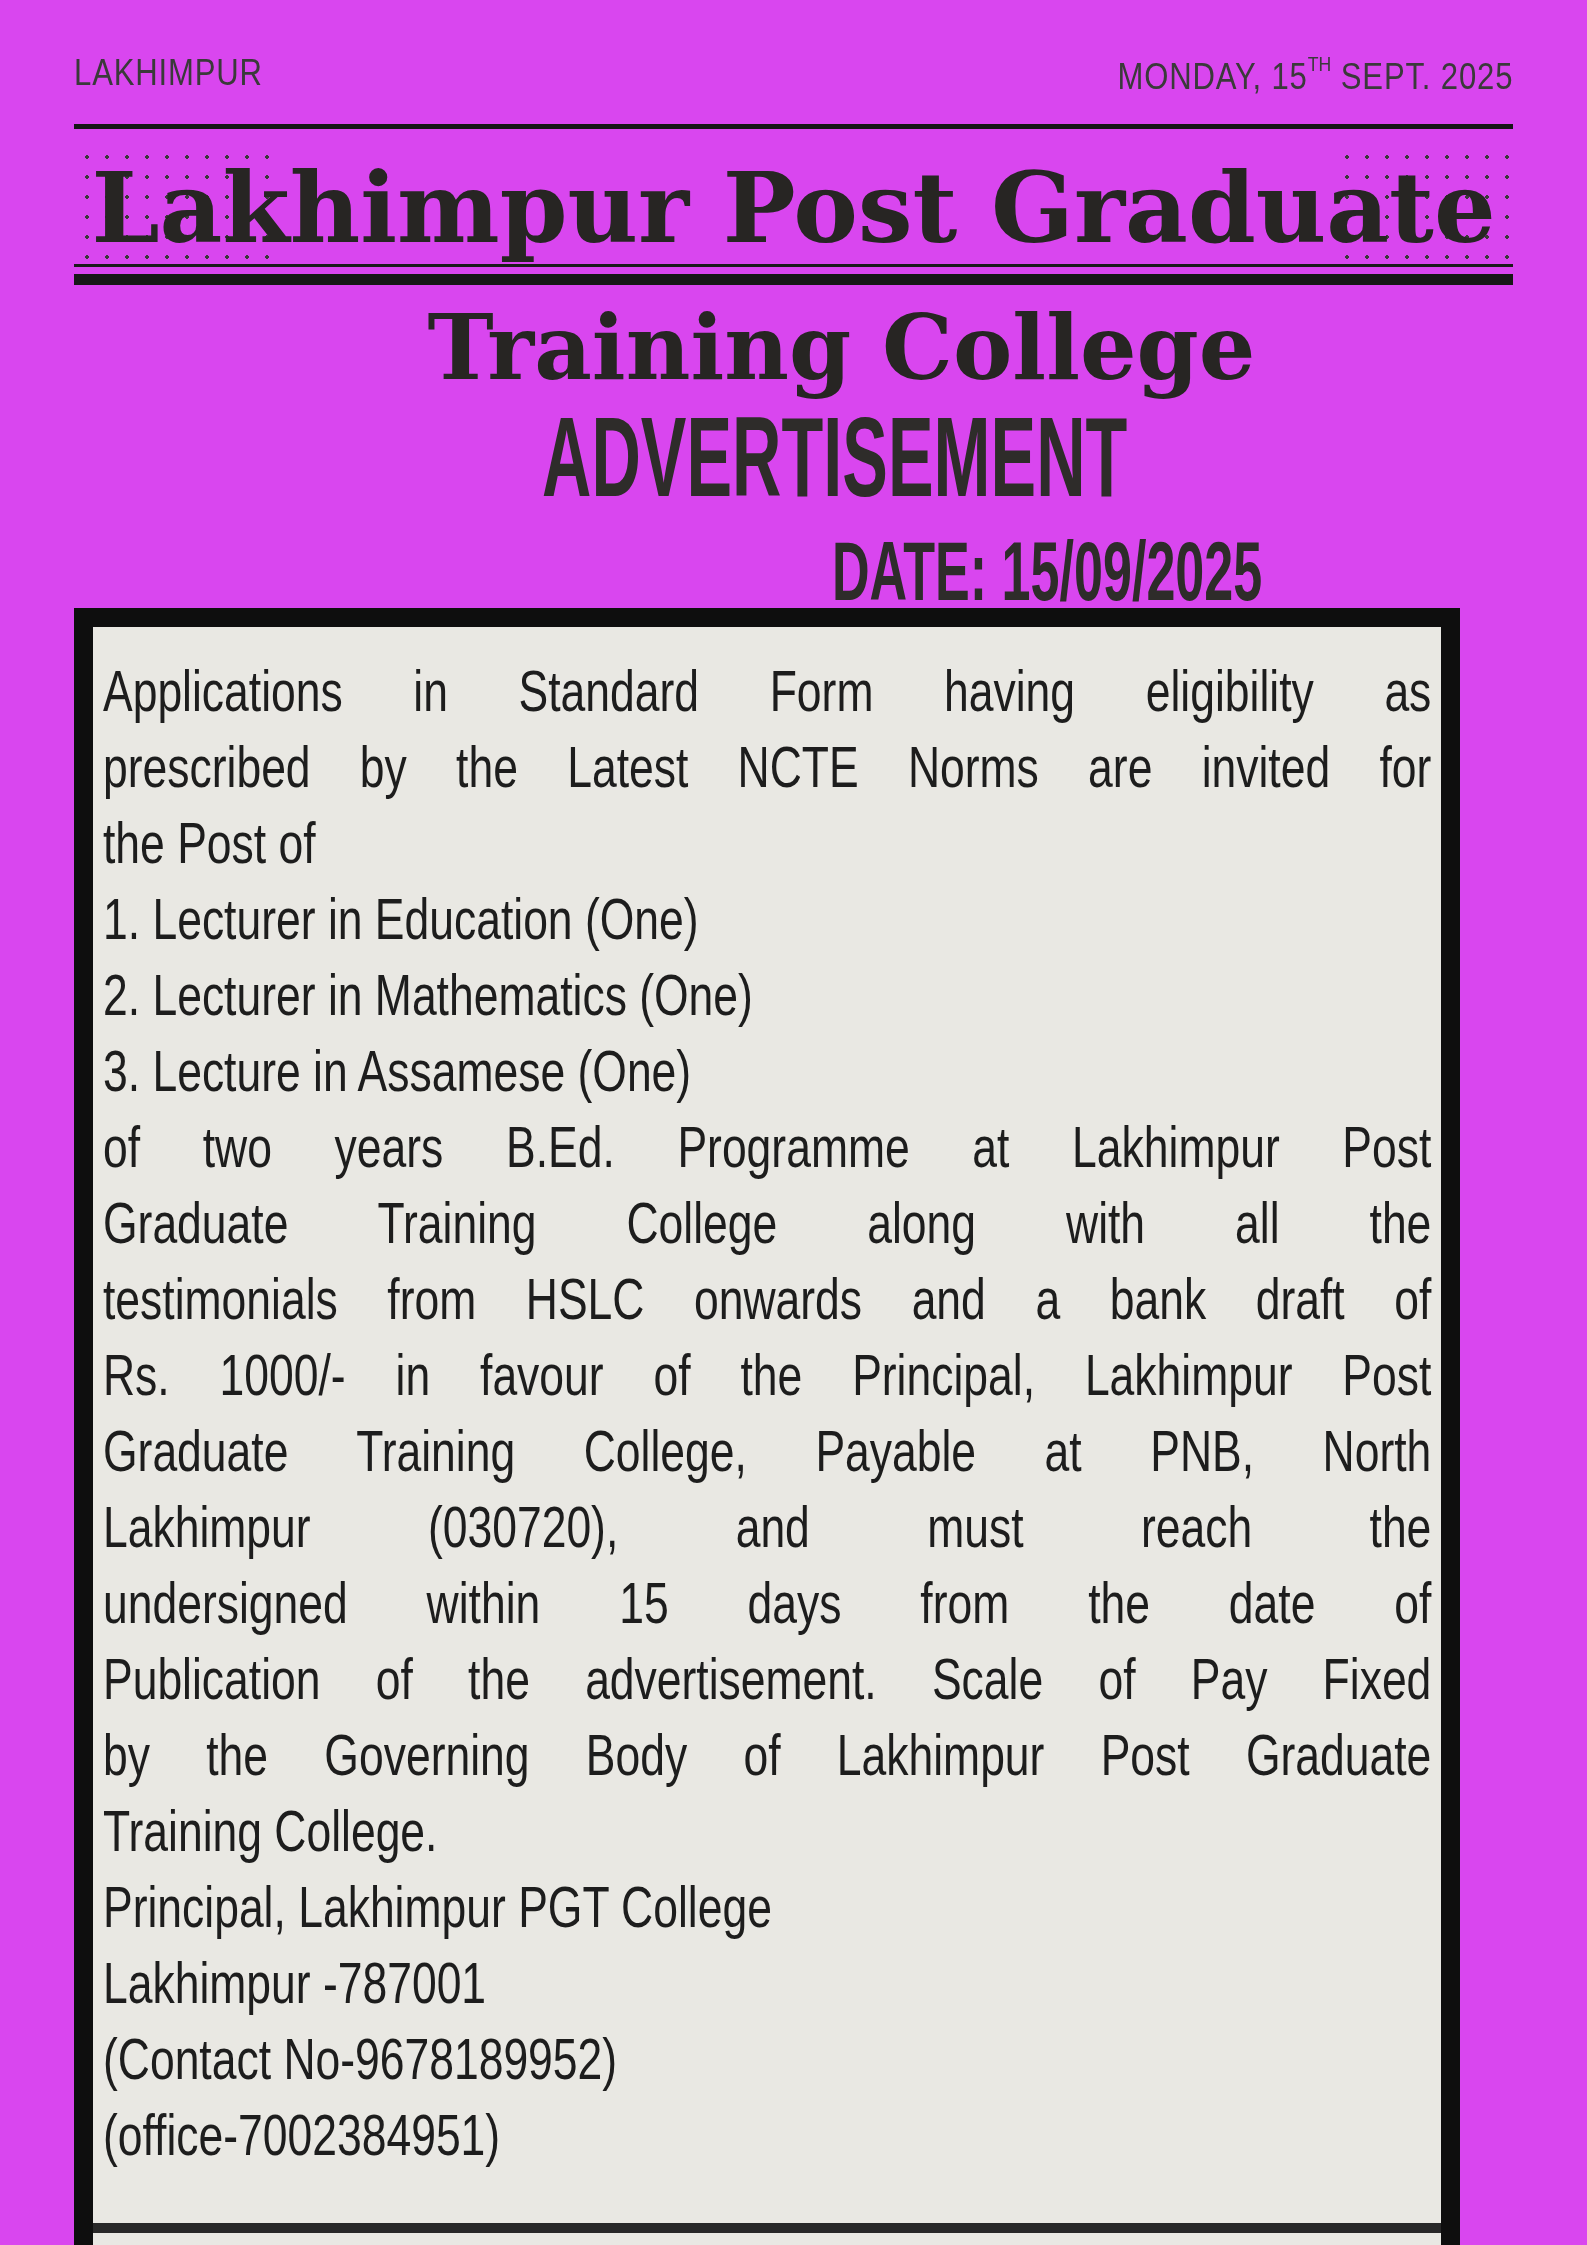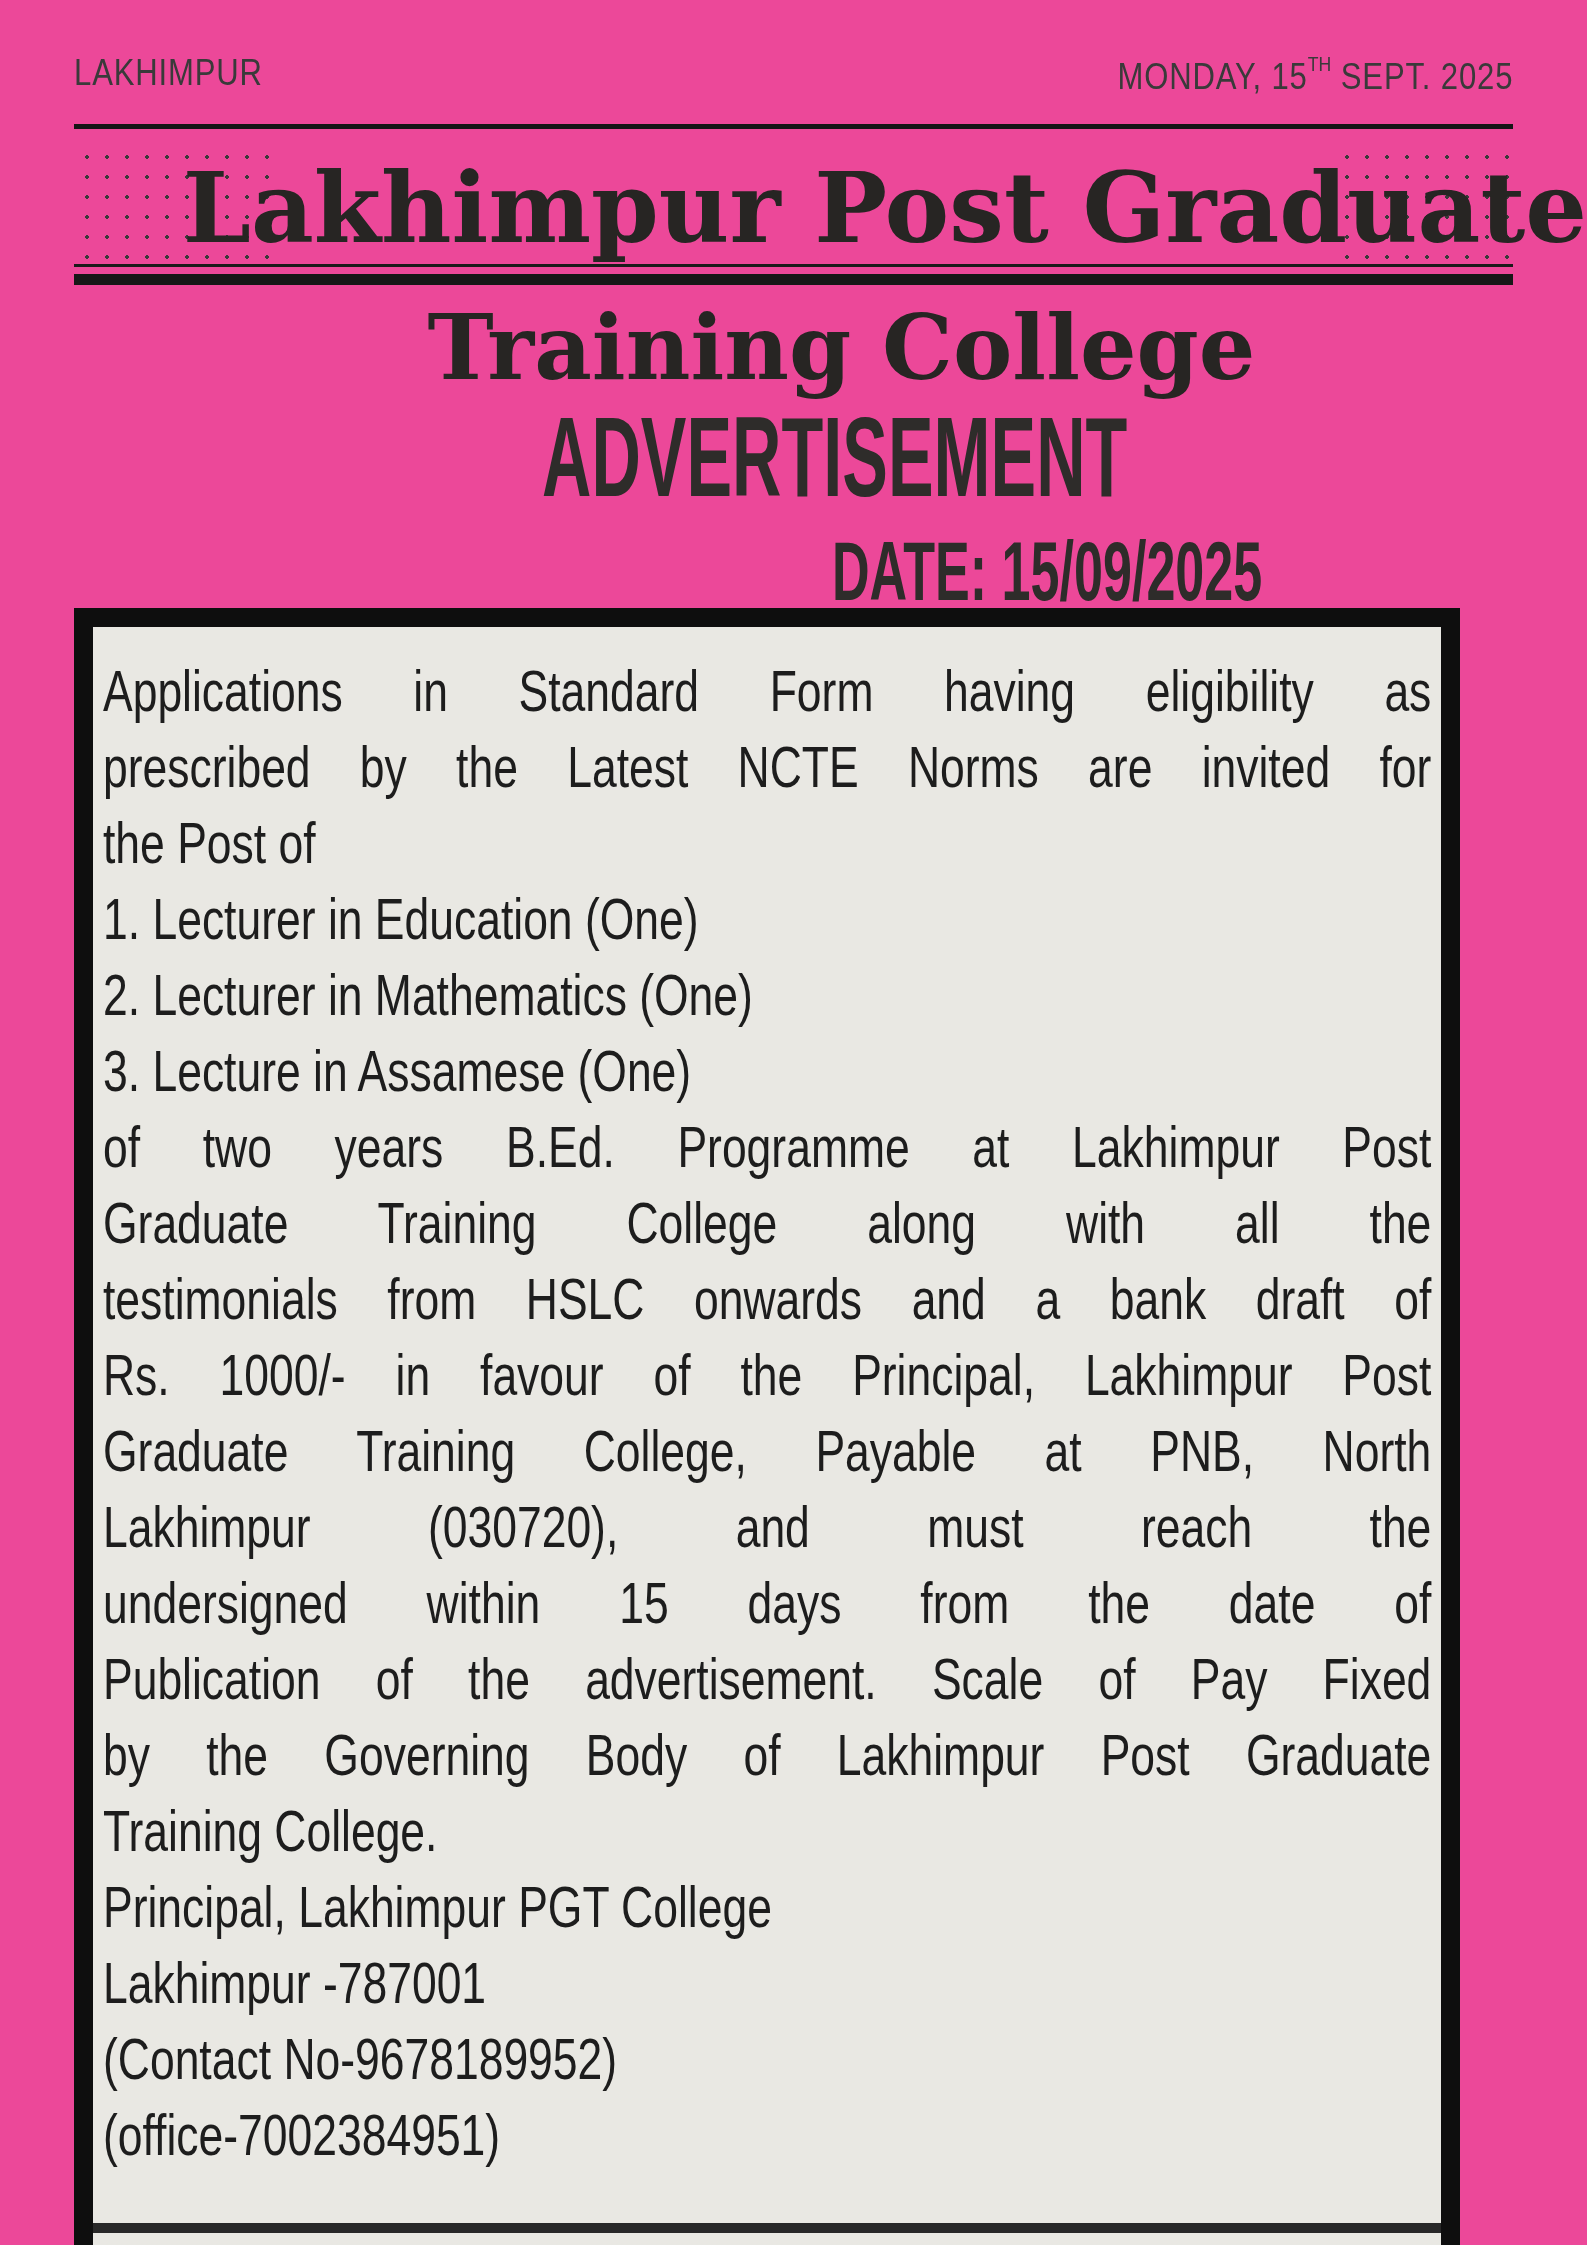--- a/index.html
+++ b/index.html
@@ -1,19 +1,19 @@
 <!DOCTYPE html>
 <html><head>
 <meta charset="utf-8">
 <style>
   html,body{margin:0;padding:0;}
   .page{
     position:relative;
     width:1587px;height:2245px;
-    background:#ec4899;
+    background:#d946ef;
     overflow:hidden;
     font-family:"Liberation Sans",sans-serif;
     color:#1c1c1c;
   }
   
   .hdr-left{
     position:absolute;top:52px;left:74px;
     font-size:37px;font-weight:400;letter-spacing:1px;color:#3a3a3a;
     transform:scaleX(0.84);transform-origin:left top;white-space:nowrap;
   }
@@ -31,21 +31,21 @@
   .dots{
     position:absolute;top:142px;height:118px;
     background-image:radial-gradient(circle,#3b3b3b 1.7px,rgba(0,0,0,0) 1.9px);
     background-size:20px 20px;background-position:3px 5px;
   }
   .dots-left{left:74px;width:202px;}
   .dots-right{left:1334px;width:182px;}
   
   .title-1{
     position:absolute;top:160px;left:0;width:100%;
-    text-align:right;
+    text-align:center;
     font-family:"DejaVu Serif",serif;font-weight:700;
     font-size:97px;line-height:1;color:#272523;
     white-space:nowrap;
   }
   .u-thin{position:absolute;top:264px;left:74px;width:1439px;height:3px;background:#1a1a1a;}
   .u-thick{position:absolute;top:274px;left:74px;width:1439px;height:11px;background:#171717;}
   .title-2{
     position:absolute;top:303px;left:0;width:100%;
     text-align:center;
     font-family:"DejaVu Serif",serif;font-weight:700;

